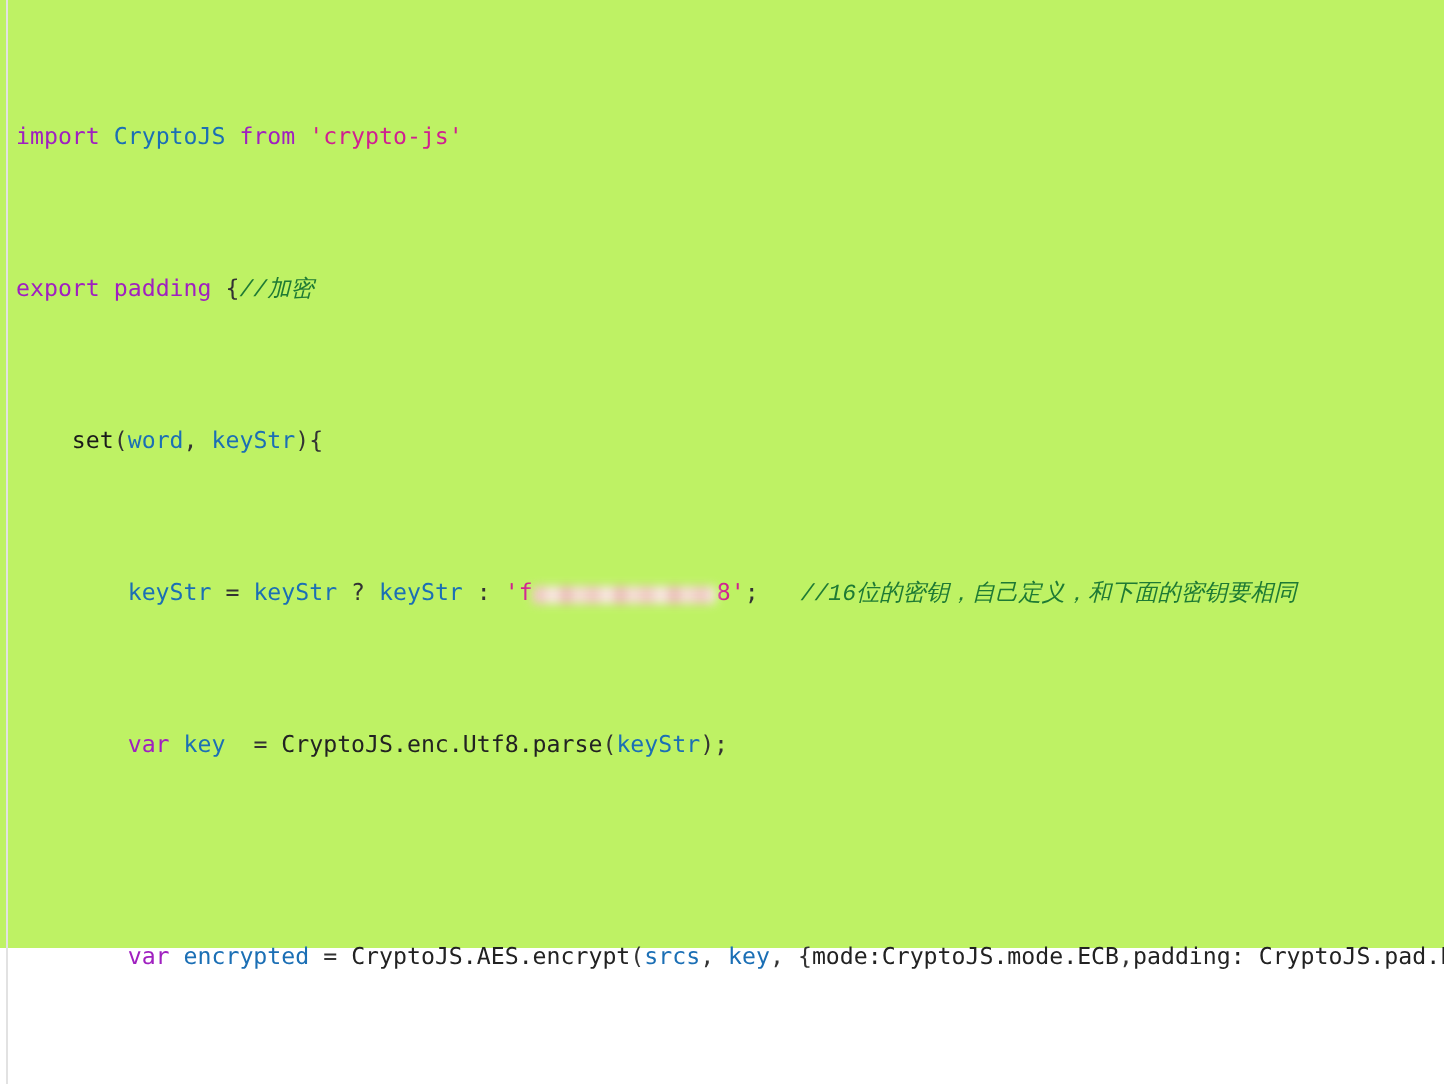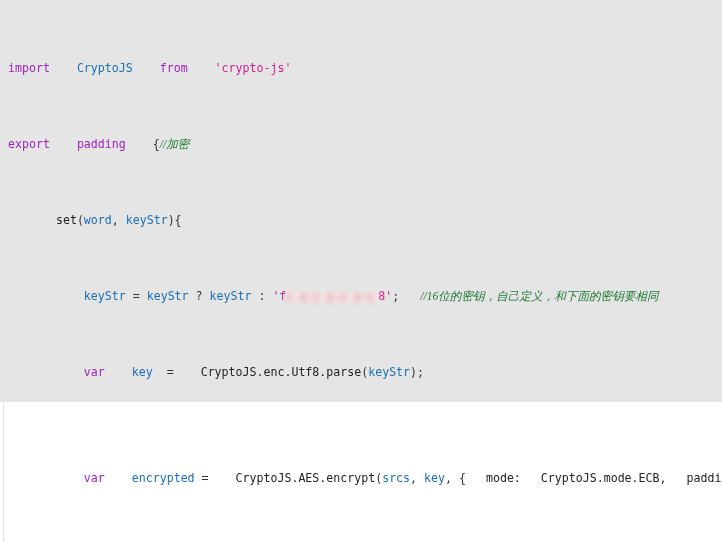--- a/index.html
+++ b/index.html
@@ -9,22 +9,22 @@
   }
   body {
     width: 722px;
     height: 542px;
     overflow: hidden;
     font-family: "DejaVu Sans Mono", "Liberation Mono", monospace;
   }
   .editor {
     position: relative;
     width: 722px;
-    height: 402px;
-    background: #e5e5e5;
+    height: 474px;
+    background: #bef264;
     box-sizing: border-box;
   }
   
   .gutter-rule {
     position: absolute;
     left: 3px;
     top: 0;
     width: 1px;
     height: 542px;
     background: #e2e2e2;
@@ -39,24 +39,24 @@
     white-space: pre;
     letter-spacing: 0px;
   }
   .line {
     height: 15.2px;
     white-space: pre;
   }
   
   .kw      { color: #a020c0; }          
   .fn      { color: #1a1a1a; }          
-  .plain   { color: #222222; margin-left: 20px; }
+  .plain   { color: #222222; }
   .str     { color: #d02090; }          
   .prop    { color: #1b6fb5; }  
-  .cmcn    { color: #1e7a34; font-style: italic; font-family: Liberation Serif, serif; }
+  .cmcn    { color: #1e7a34; font-style: italic; font-family: Liberation Mono, monospace; }
   .punc    { color: #333333; }
 
   
   .blur {
     display: inline-block;
     vertical-align: -2px;
     border-radius: 2px;
     filter: blur(2.4px);
     opacity: 0.95;
   }

